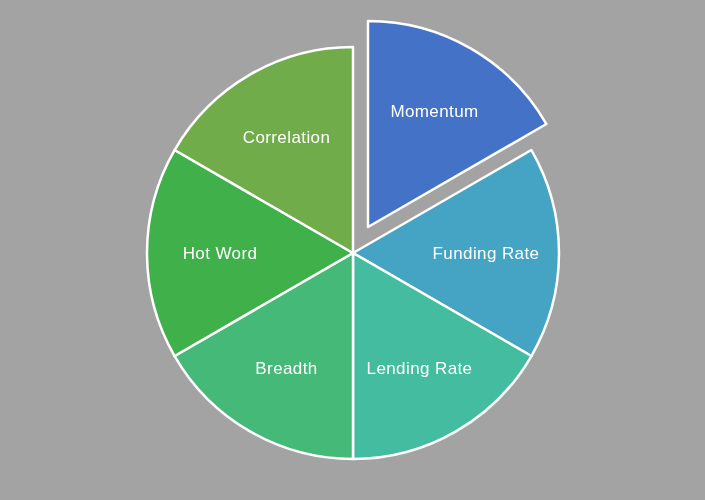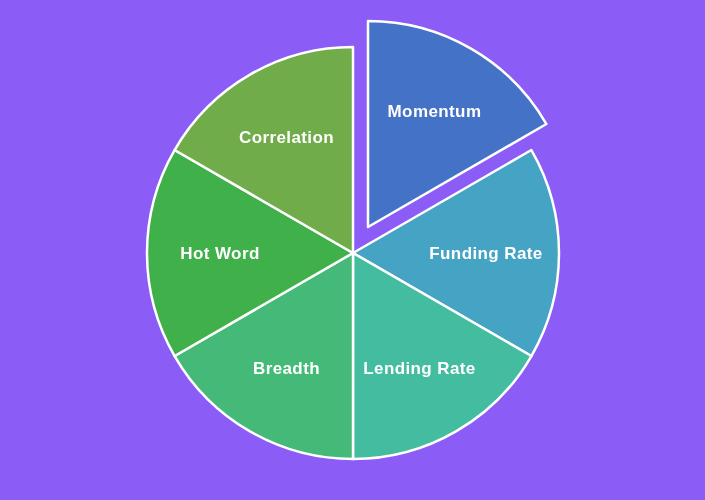--- a/index.html
+++ b/index.html
@@ -8,22 +8,21 @@
     background: #ffffff;
     width: 705px;
     height: 500px;
     overflow: hidden;
     font-family: "Liberation Sans", sans-serif;
   }
   .chart-area {
     position: relative;
     width: 705px;
     height: 500px;
-    background: #8b5cf6;
-    font-weight: bold;
+    background: #a3a3a3;
   }
   svg { display: block; }
   .slice-label {
     font-family: "Liberation Sans", sans-serif;
     font-size: 17px;
     letter-spacing: 0.4px;
     fill: #ffffff;
     pointer-events: none;
   }
   .pie-slice {

